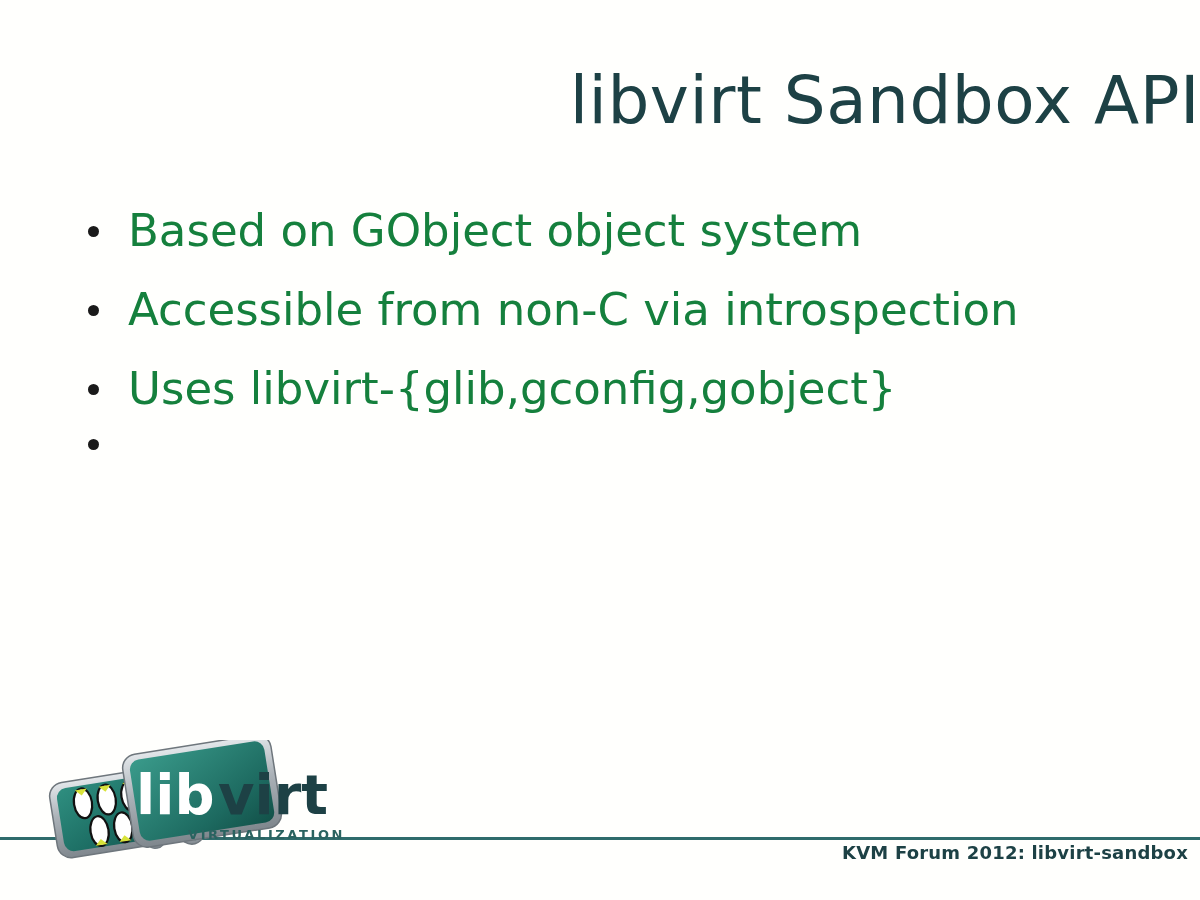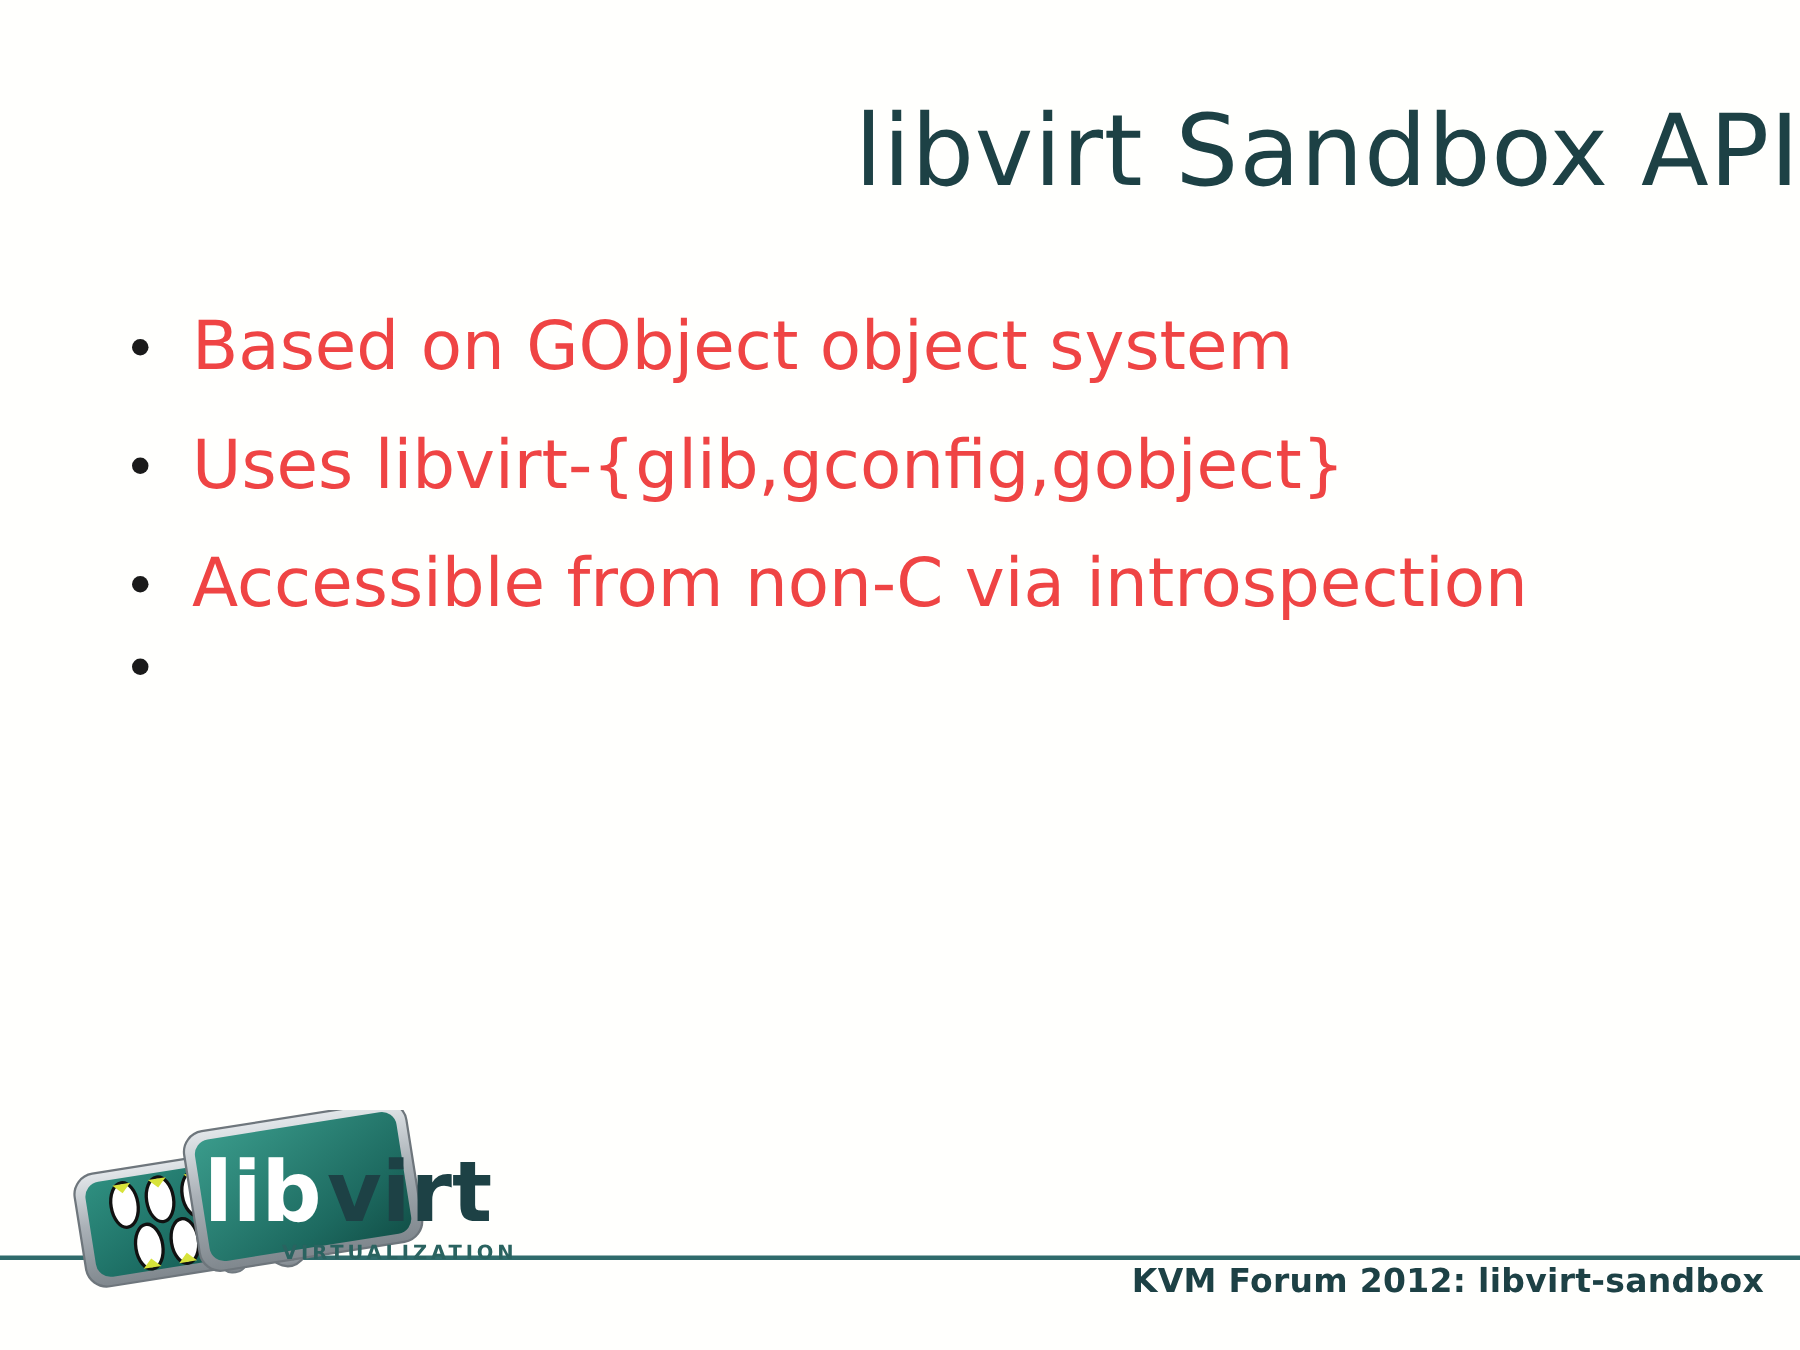--- a/index.html
+++ b/index.html
@@ -42,21 +42,21 @@
     padding: 0;
     list-style: none;
   }
   .bullet-item {
     position: relative;
     padding-left: 44px;
     margin: 0 0 32px 0;
     font-family: "DejaVu Sans", sans-serif;
     font-size: 45px;
     font-weight: 400;
-    color: #ef4444;
+    color: #15803d;
     line-height: 1.04;
     white-space: nowrap;
   }
   .bullet-dot {
     position: absolute;
     left: 4px;
     top: 50%;
     width: 11px;
     height: 11px;
     margin-top: -5px;
@@ -70,24 +70,24 @@
     left: 0;
     top: 837px;
     width: 1200px;
     height: 3px;
     background: #2f6b6b;
   }
 
   
   #footer-text {
     position: absolute;
-    right: 24px;
+    right: 12px;
     top: 842px;
     font-family: "DejaVu Sans", sans-serif;
-    font-size: 22px;
+    font-size: 18px;
     font-weight: 700;
     color: #1d4145;
     letter-spacing: 0.2px;
     white-space: nowrap;
   }
 
   
   #logo {
     position: absolute;
     left: 40px;
@@ -104,25 +104,25 @@
 
   <div id="slide-title">libvirt Sandbox API</div>
 
   <ul id="bullet-list">
     <li class="bullet-item">
       <span class="bullet-dot"></span>
       <span>Based on GObject object system</span>
     </li>
     <li class="bullet-item">
       <span class="bullet-dot"></span>
-      <span>Uses libvirt-{glib,gconfig,gobject}</span>
+      <span>Accessible from non-C via introspection</span>
     </li>
     <li class="bullet-item">
       <span class="bullet-dot"></span>
-      <span>Accessible from non-C via introspection</span>
+      <span>Uses libvirt-{glib,gconfig,gobject}</span>
     </li>
     <li class="bullet-item">
       <span class="bullet-dot"></span>
     </li>
   </ul>
 
   <div id="footer-rule"></div>
 
   <div id="logo">
     <svg width="310" height="126" viewBox="0 0 310 126" xmlns="http://www.w3.org/2000/svg">

